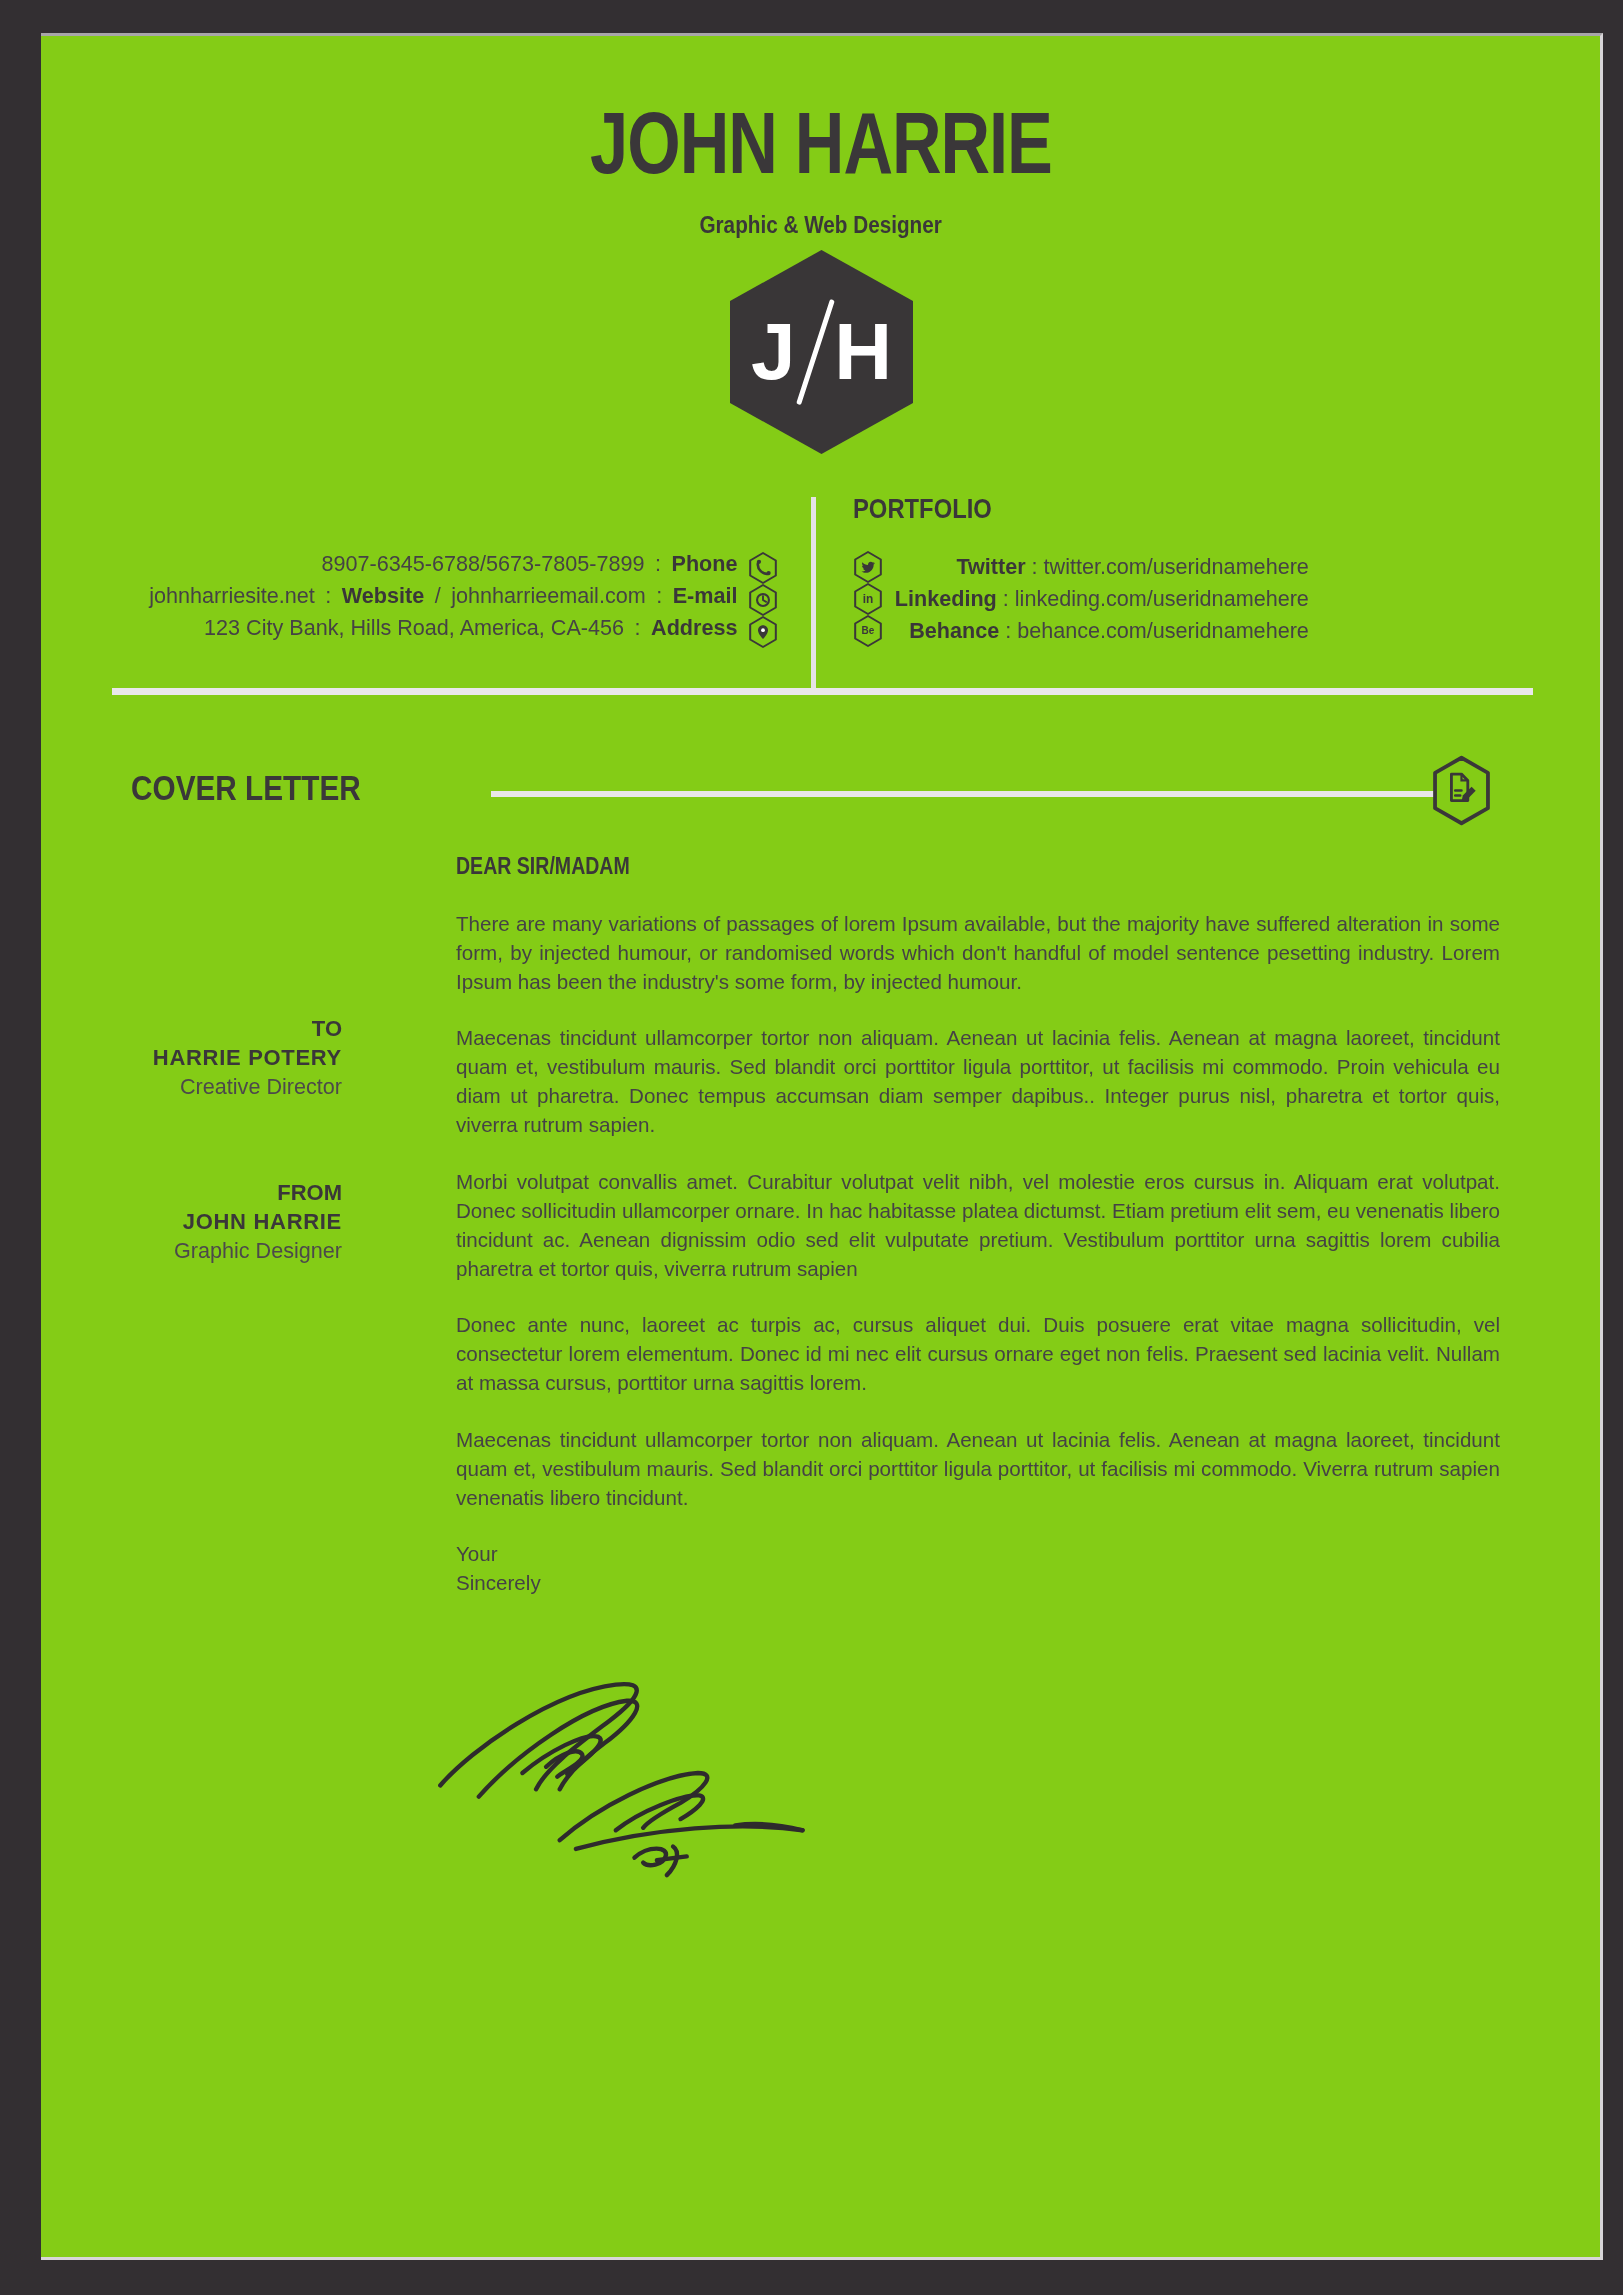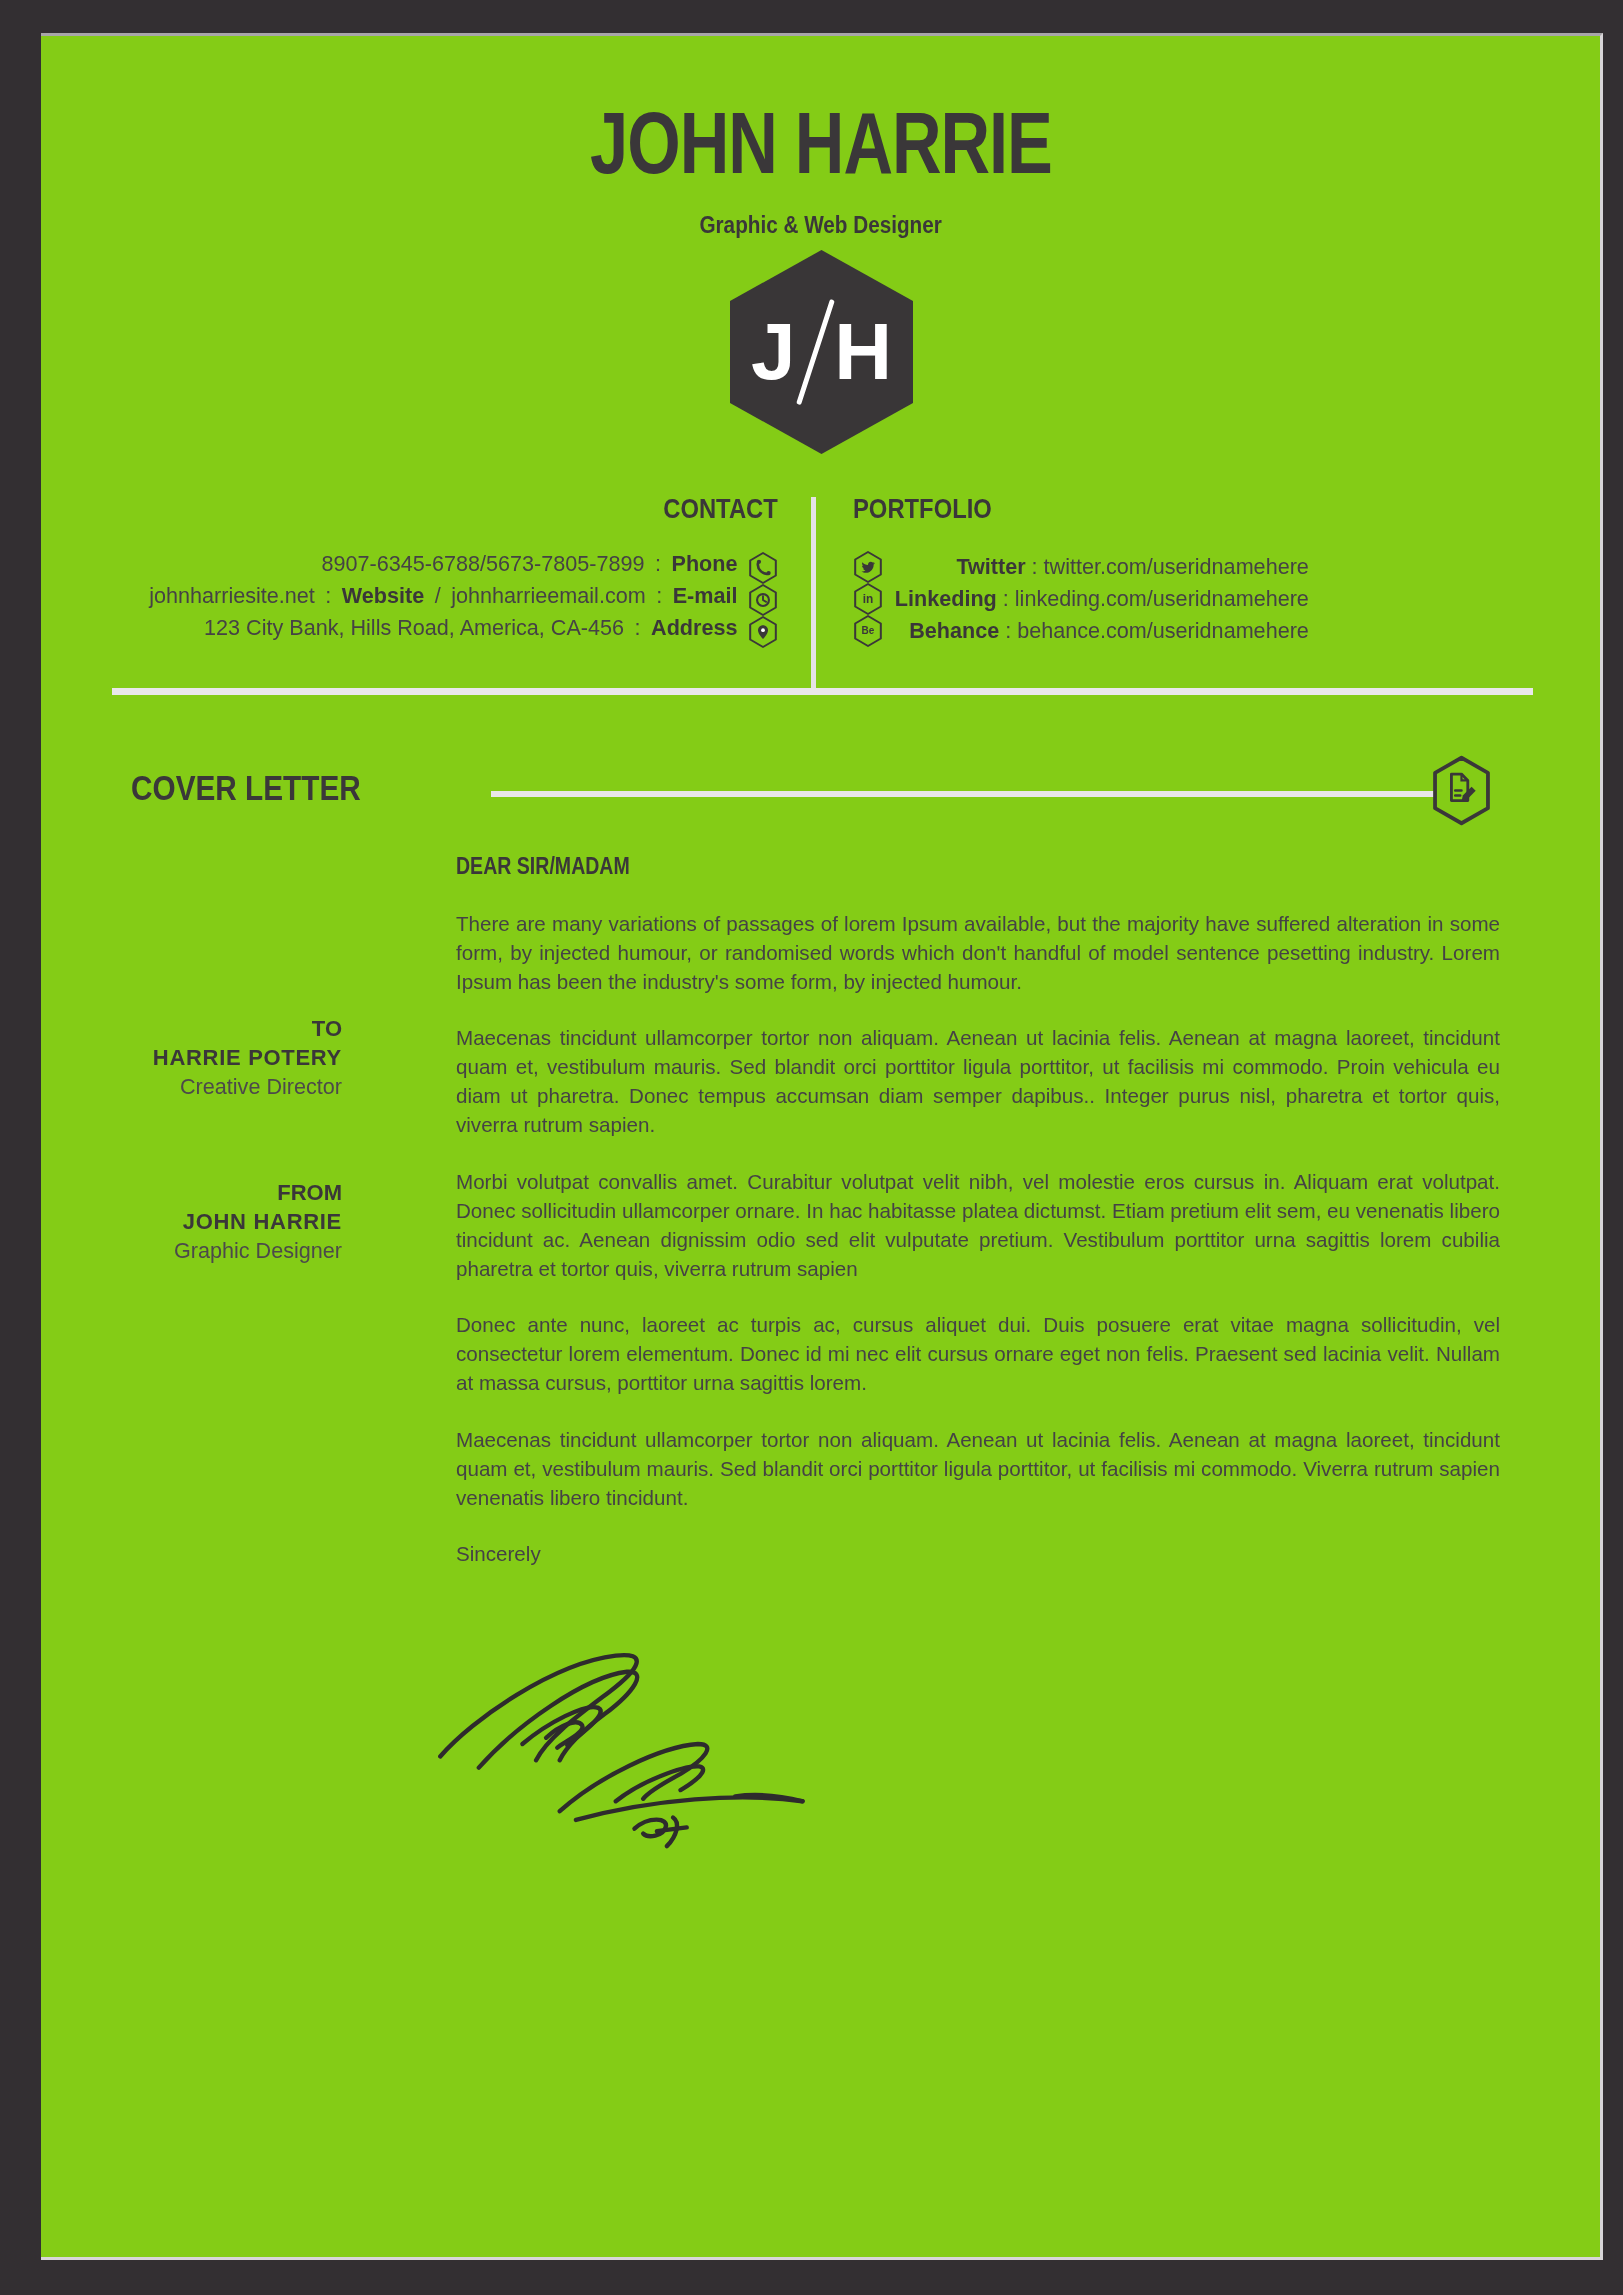--- a/index.html
+++ b/index.html
@@ -85,23 +85,20 @@
 
   <div class="hex-badge">
     <span>J</span>
     <span class="slash"></span>
     <span>H</span>
   </div>
 
   <div class="v-divider"></div>
   <div class="h-rule"></div>
 
-  <div class="contact-head">
-    <span class="sec-head cond-r">CONTACT</span>
-  </div>
 
   <div class="contact-rows">
     <div class="contact-row">
       <span>8907-6345-6788/5673-7805-7899</span>
         <span> : </span>
         <b>Phone</b>
       <svg class="hexicon" width="30" height="34" viewBox="0 0 48 54">
         <polygon points="24,3 44.5,15 44.5,39 24,51 3.5,39 3.5,15" fill="none" stroke="#3a3739" stroke-width="3.2" stroke-linejoin="round"></polygon>
         <path d="M16 19 c-2 10 8 19 17 17" fill="none" stroke="#3a3739" stroke-width="4.2" stroke-linecap="round"></path>
         <circle cx="17.5" cy="17" r="3.4" fill="#3a3739"></circle>
@@ -188,20 +185,21 @@
 
   <div class="letter-body">
     <div class="salutation">
       <span class="cond-l">DEAR SIR/MADAM</span>
     </div>
     <p>There are many variations of passages of lorem Ipsum available, but the majority have suffered alteration in some form, by injected humour, or randomised words which don't handful of model sentence pesetting industry. Lorem Ipsum has been the industry's some form, by injected humour.</p>
     <p>Maecenas tincidunt ullamcorper tortor non aliquam. Aenean ut lacinia felis. Aenean at magna laoreet, tincidunt quam et, vestibulum mauris. Sed blandit orci porttitor ligula porttitor, ut facilisis mi commodo. Proin vehicula eu diam ut pharetra. Donec tempus accumsan diam semper dapibus.. Integer purus nisl, pharetra et tortor quis, viverra rutrum sapien.</p>
     <p>Morbi volutpat convallis amet. Curabitur volutpat velit nibh, vel molestie eros cursus in. Aliquam erat volutpat. Donec sollicitudin ullamcorper ornare. In hac habitasse platea dictumst. Etiam pretium elit sem, eu venenatis libero tincidunt ac. Aenean dignissim odio sed elit vulputate pretium. Vestibulum porttitor urna sagittis lorem cubilia pharetra et tortor quis, viverra rutrum sapien</p>
     <p>Donec ante nunc, laoreet ac turpis ac, cursus aliquet dui. Duis posuere erat vitae magna sollicitudin, vel consectetur lorem elementum. Donec id mi nec elit cursus ornare eget non felis. Praesent sed lacinia velit. Nullam at massa cursus, porttitor urna sagittis lorem.</p>
     <p>Maecenas tincidunt ullamcorper tortor non aliquam. Aenean ut lacinia felis. Aenean at magna laoreet, tincidunt quam et, vestibulum mauris. Sed blandit orci porttitor ligula porttitor, ut facilisis mi commodo. Viverra rutrum sapien venenatis libero tincidunt.</p>
+    <div class="closing">Your</div>
     <div class="closing">Sincerely</div>
 
     <svg class="signature" width="386" height="216" viewBox="0 0 620 340">
       <g fill="none" stroke="#2e2b2d" stroke-width="7" stroke-linecap="round" stroke-linejoin="round">
         <path d="M18 190 C70 130 200 40 300 28 C352 22 340 48 290 86 C240 124 190 160 172 196"></path>
         <path d="M80 208 C140 140 250 62 318 54 C352 52 330 86 282 122 C250 146 222 172 210 196"></path>
         <path d="M150 170 C190 136 252 104 272 112 C288 120 250 150 222 172"></path>
         <path d="M188 160 C210 140 238 128 246 140 C252 152 214 168 206 176"></path>
         <path d="M210 278 C270 224 372 174 432 170 C462 170 444 194 404 218 C378 232 352 248 344 258"></path>
         <path d="M300 262 C340 230 408 204 434 206 C452 210 428 230 404 244"></path>

